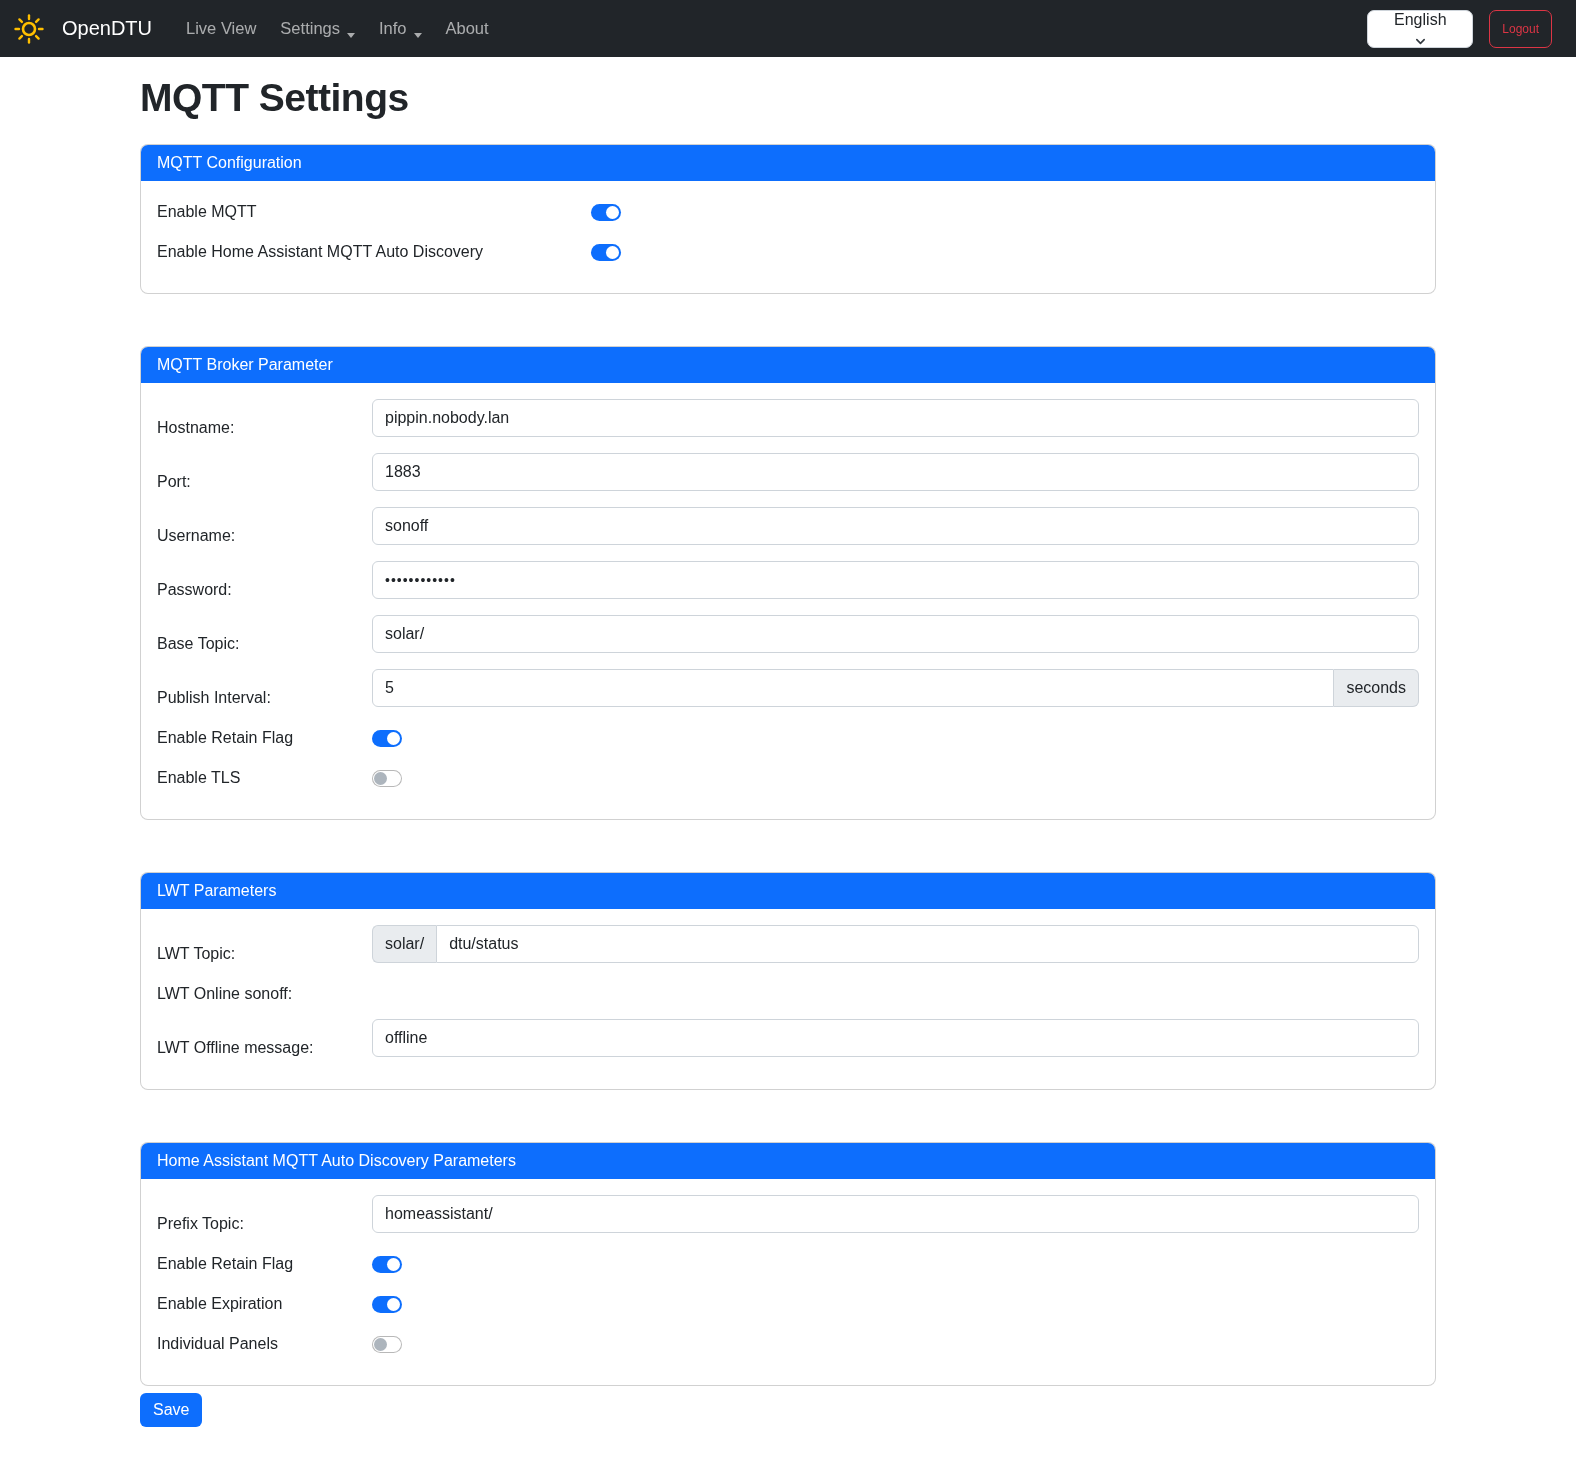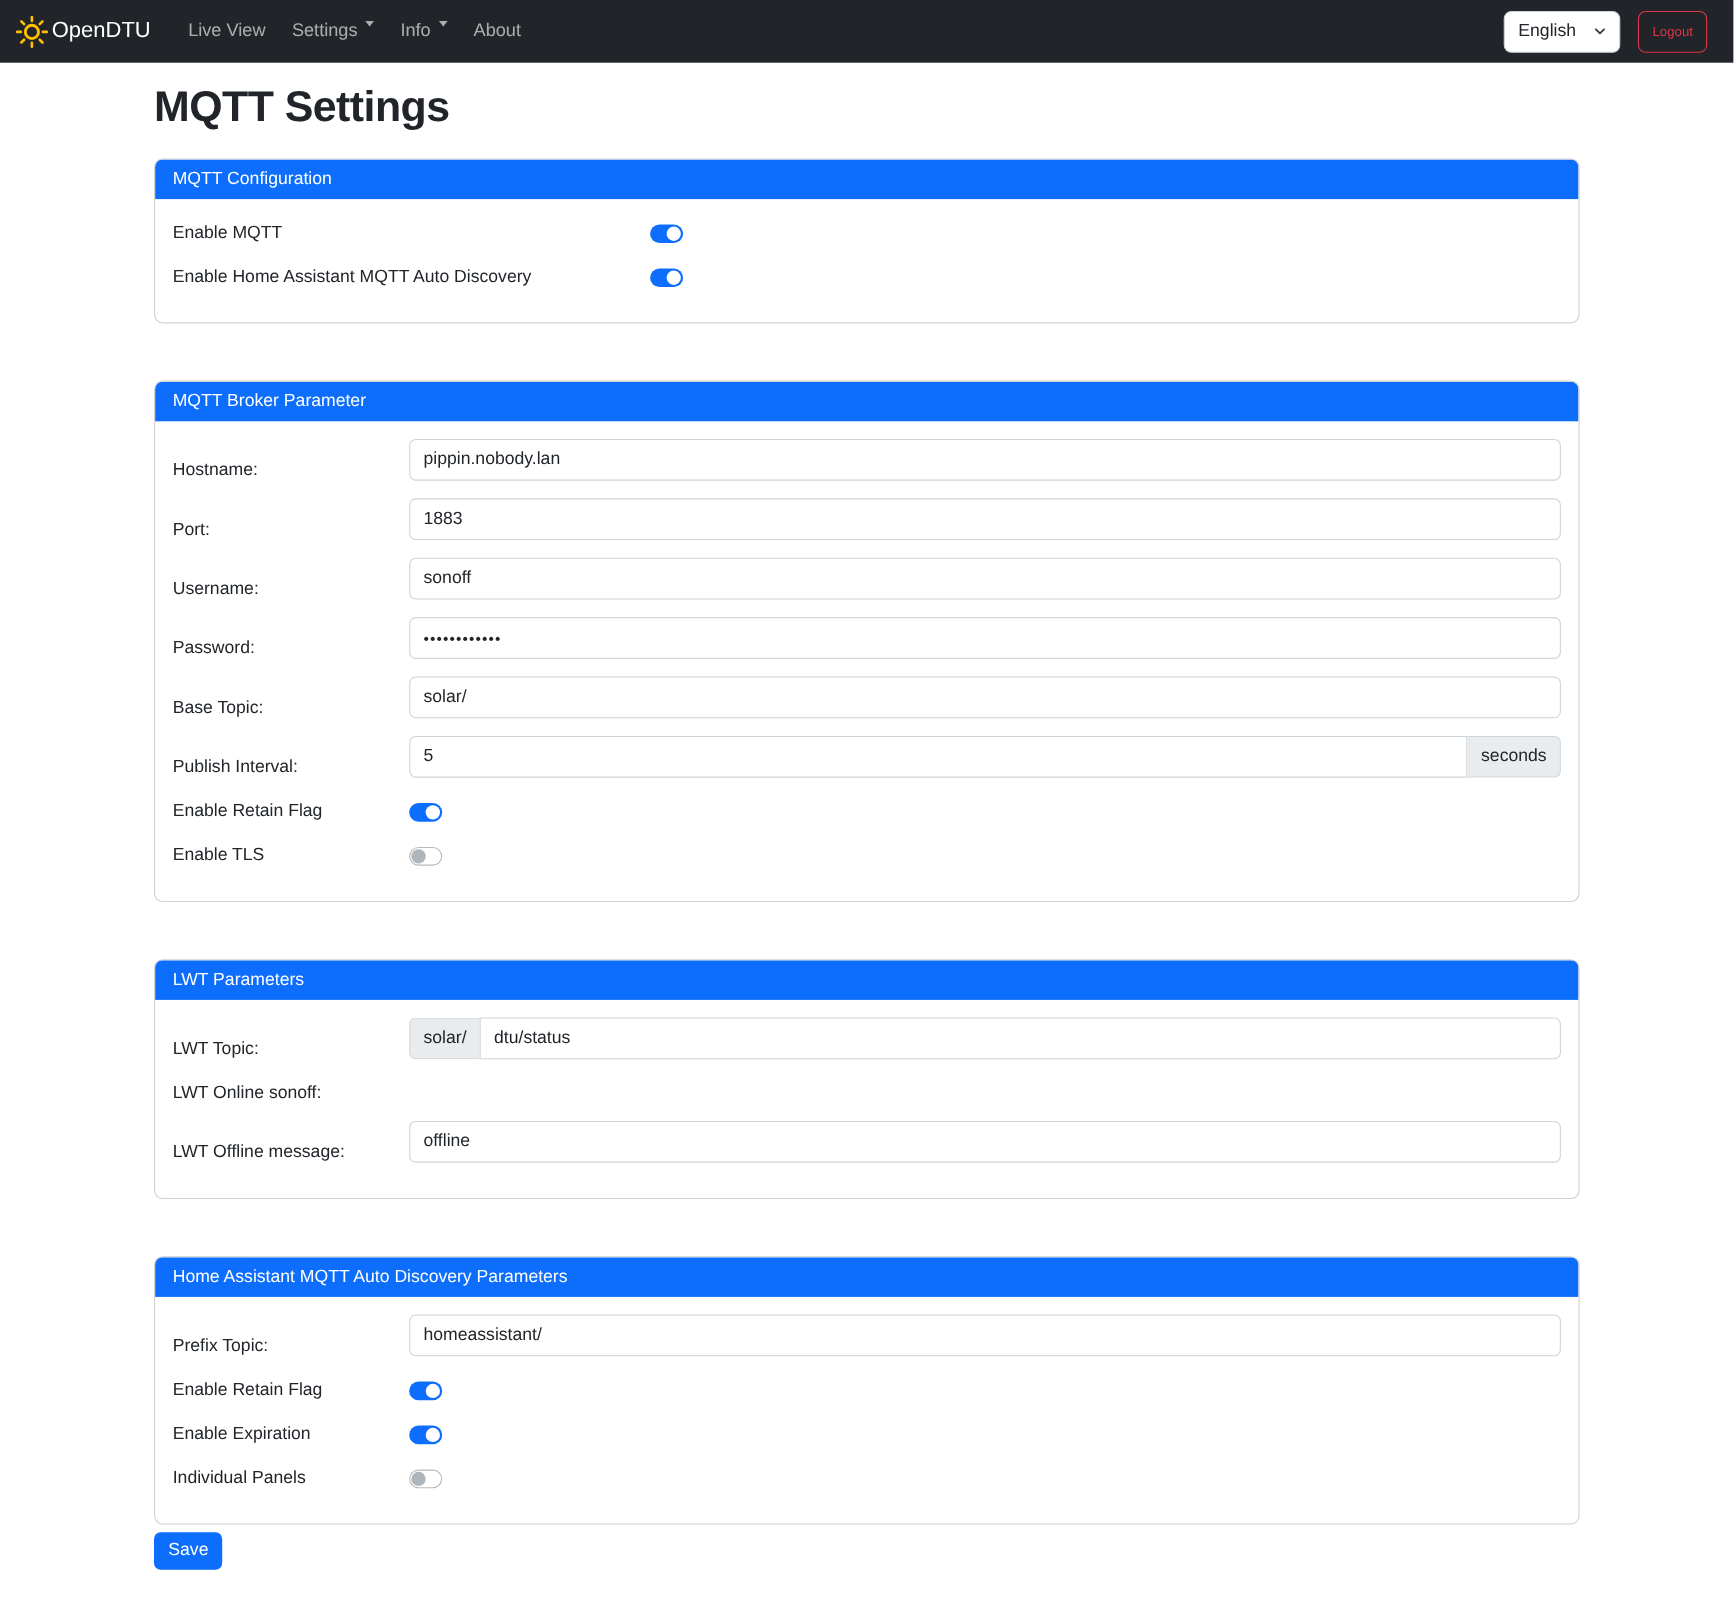--- a/index.html
+++ b/index.html
@@ -2,32 +2,32 @@
 <html><head>
 <meta charset="utf-8">
 <style>
   * { box-sizing: border-box; margin: 0; padding: 0; }
   html, body { width: 1576px; min-height: 1460px; background: #fff;
     font-family: "Liberation Sans", "DejaVu Sans", sans-serif; color: #212529; }
 
   
   .navbar { background: #212529; height: 57px; display: flex; align-items: center;
     padding: 0 24px 0 14px; width: 100%; }
-  .brand { display: flex; align-items: center; gap: 3px; color: #fff; font-size: 20px;
+  .brand { display: flex; align-items: center; gap: 18px; color: #fff; font-size: 20px;
     cursor: pointer; margin-right: 26px; }
   .nav-links { display: flex; align-items: center; gap: 8px; flex: 1; }
   .nav-link { color: rgba(255,255,255,.62); font-size: 16.5px; padding: 8px 8px;
-    cursor: pointer; display: flex; align-items: flex-start; }
+    cursor: pointer; display: flex; align-items: flex-end; }
   .caret { display: inline-block; width: 0; height: 0; margin-left: 7px;
     border-left: 4.5px solid transparent; border-right: 4.5px solid transparent;
     border-top: 5px solid rgba(255,255,255,.62); }
   .nav-right { display: flex; align-items: center; gap: 16px; }
   .lang-select { background: #fff; border: 1px solid #ced4da; border-radius: 7px;
     height: 38px; width: 106px; display: flex; align-items: center; justify-content: space-between;
-    padding: 0 12px; font-size: 16px; color: #212529; cursor: pointer; }
+    padding: 0 12px; font-size: 16px; color: #212529; cursor: pointer; flex-direction: column; }
   .chevron { width: 11px; height: 11px; }
   .logout-btn { background: transparent; border: 1px solid #dc3545; color: #dc3545;
     border-radius: 7px; height: 38px; padding: 0 12px; font-size: 12px; cursor: pointer;
     font-family: inherit; }
 
   
   .container { max-width: 1320px; margin: 0 auto; padding: 0 12px; }
   h1.page-title { font-size: 39px; font-weight: 600; margin: 19px 0 11px 0; letter-spacing: -0.5px; }
 
   .card { border: 1px solid rgba(0,0,0,.18); border-radius: 8px; margin-bottom: 52px;

